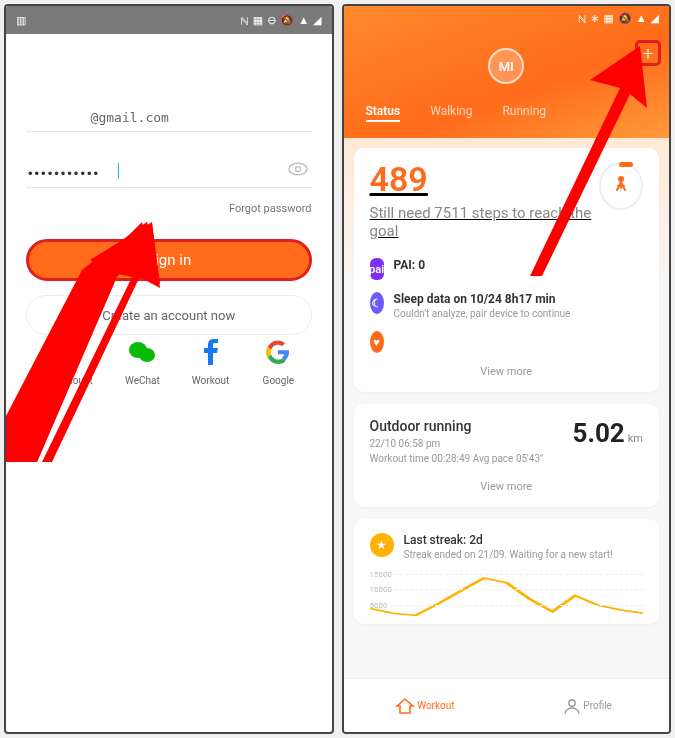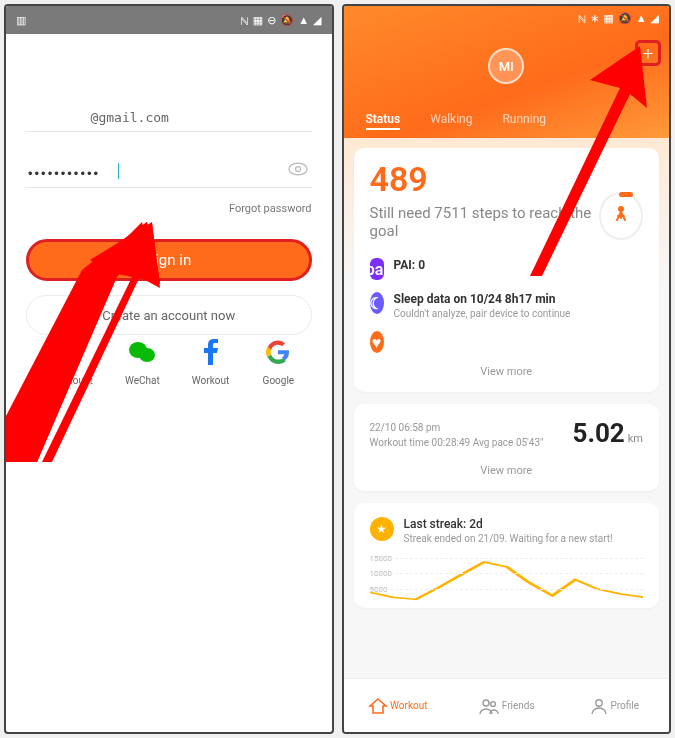--- a/index.html
+++ b/index.html
@@ -128,46 +128,46 @@
   }
   .mi-logo {
     position:absolute; left:50%; top:42px; transform:translateX(-50%);
     width:36px;height:36px; border-radius:50%;
     background:rgba(255,255,255,0.25);
     border:2px solid rgba(255,255,255,0.7);
     display:flex;align-items:center;justify-content:center;
     font-size:13px; font-weight:600; color:#fff;
   }
   .tabs {
-    position:absolute; bottom:8px; left:0; right:0;
+    position:absolute; bottom:16px; left:0; right:0;
     display:flex; gap:30px; padding:0 22px; font-size:12px;
   }
   .tab { opacity:0.7; cursor:pointer;}
   .tab.active { opacity:1; font-weight:600; border-bottom:2px solid #fff; padding-bottom:2px;}
   .content {
     flex:1; background:linear-gradient(#ffe9d4,#f7f7f7 28%,#f7f7f7);
     padding:10px 10px 0 10px; overflow:hidden;
   }
   .card {
     background:#fff; border-radius:10px; padding:14px 16px;
     box-shadow:0 1px 3px rgba(0,0,0,0.04);
     margin-bottom:12px;
   }
-  .steps-row{display:flex;justify-content:space-between;align-items:flex-end;}
+  .steps-row{display:flex;justify-content:space-between;align-items:flex-start;text-decoration:underline;}
   .steps-num{font-size:34px;font-weight:600;color:#ff6b1a;line-height:1;}
   .steps-sub{font-size:15px;color:#888;margin-top:8px;}
   .walker-ring{
     width:48px;height:48px;border-radius:50%;
     border:2px solid #eee;position:relative;
     display:flex;align-items:center;justify-content:center;
   }
   .walker-ring::before{ content:""; position:absolute; top:-2px; left:18px; width:14px; height:5px; border-radius:3px; background:#ff6b1a;}
   .metrics { margin-top:18px; }
   .metric-row{display:flex;align-items:flex-start;gap:10px;margin-bottom:12px;}
-  .metric-icon{width:14px;height:22px;border-radius:50%;flex-shrink:0;display:flex;align-items:center;justify-content:center;color:#fff;font-size:16px;font-weight:600;}
+  .metric-icon{width:14px;height:22px;border-radius:50%;flex-shrink:0;display:flex;align-items:center;justify-content:center;color:#fff;font-size:11px;font-weight:600;}
   .metric-text .t{font-size:12px;font-weight:700;color:#333;}
   .metric-text .s{font-size:10px;color:#999;margin-top:2px;}
   .view-more{text-align:center;font-size:11px;color:#999;margin-top:6px;cursor:pointer;}
   .workout-row{display:flex;justify-content:space-between;align-items:flex-start;}
   .workout-left .t{font-size:14px;font-weight:500;color:#333;}
   .workout-left .s{font-size:10px;color:#999;margin-top:4px;}
   .workout-left .d{font-size:10px;color:#999;margin-top:4px;}
   .workout-dist{font-size:26px;font-weight:700;color:#222;}
   .workout-dist .unit{font-size:11px;font-weight:400;color:#888;margin-left:3px;}
   .streak-card{padding:14px 16px 6px;}
@@ -317,20 +317,21 @@
         <div class="metric-row">
           <div class="metric-icon" style="background:#ff6b1a;">♥</div>
         </div>
       </div>
       <div class="view-more">View more</div>
     </div>
 
     <div class="card">
       <div class="workout-row">
         <div class="workout-left">
+          <div class="t">Outdoor running</div>
           <div class="s">22/10 06:58 pm</div>
           <div class="d">Workout time   00:28:49     Avg pace  05'43"</div>
         </div>
         <div class="workout-dist">
           <span>5.02</span><span class="unit">km</span>
         </div>
       </div>
       <div class="view-more" style="margin-top:16px;">View more</div>
     </div>
 
@@ -354,28 +355,20 @@
   </div>
 
   <div class="bottom-nav">
     <div class="nav-item active">
       <svg width="20" height="18">
           <path d="M10 2 L18 9 L15 9 L15 16 L5 16 L5 9 L2 9 Z" fill="none" stroke="#ff6b1a" stroke-width="1.6"></path>
         </svg>
       <span>Workout</span>
     </div>
     <div class="nav-item">
-      <svg width="22" height="18">
-          <circle cx="8" cy="6" r="3" fill="none" stroke="#999" stroke-width="1.4"></circle>
-          <circle cx="15" cy="7" r="2.4" fill="none" stroke="#999" stroke-width="1.4"></circle>
-          <path d="M2 17c0-3 3-5 6-5s6 2 6 5M12 17c0-2.4 2-4 4-4s4 1.6 4 4" fill="none" stroke="#999" stroke-width="1.4"></path>
-        </svg>
-      <span>Friends</span>
-    </div>
-    <div class="nav-item">
       <svg width="18" height="18">
           <circle cx="9" cy="6" r="3.2" fill="none" stroke="#999" stroke-width="1.4"></circle>
           <path d="M2 17c0-3.5 3-6 7-6s7 2.5 7 6" fill="none" stroke="#999" stroke-width="1.4"></path>
         </svg>
       <span>Profile</span>
     </div>
   </div>
 
   <svg class="red-arrow" style="left:128px;top:40px;width:175px;height:230px;" viewBox="0 0 175 230">
     <polygon points="0,230 58,230 148,42 118,34 168,0 175,62 158,48 70,230" fill="#ff0000"></polygon>

